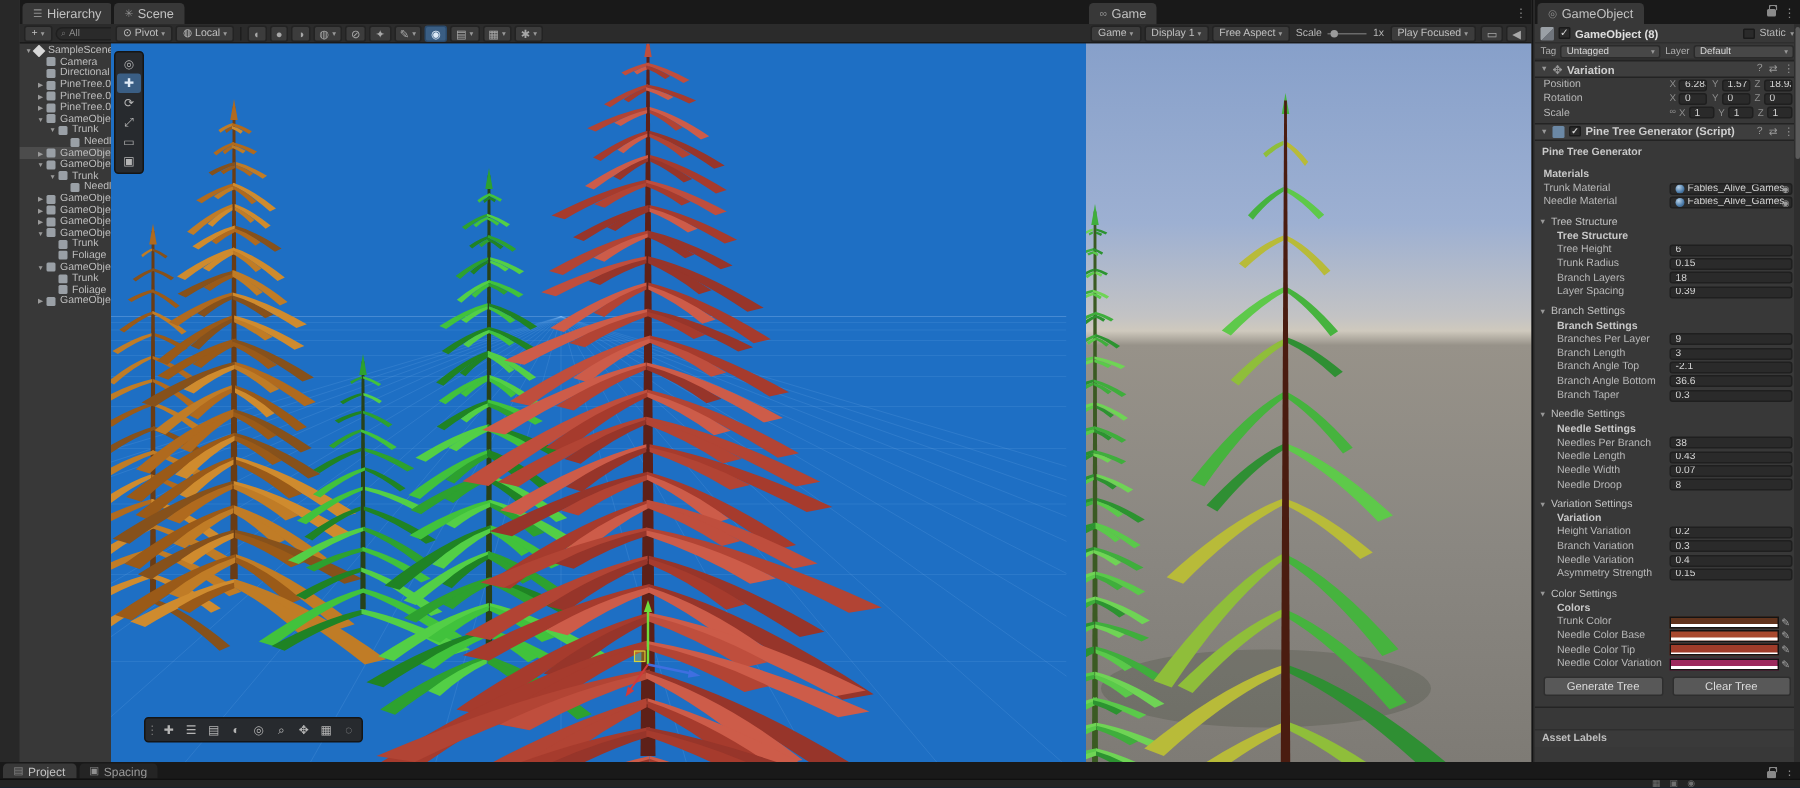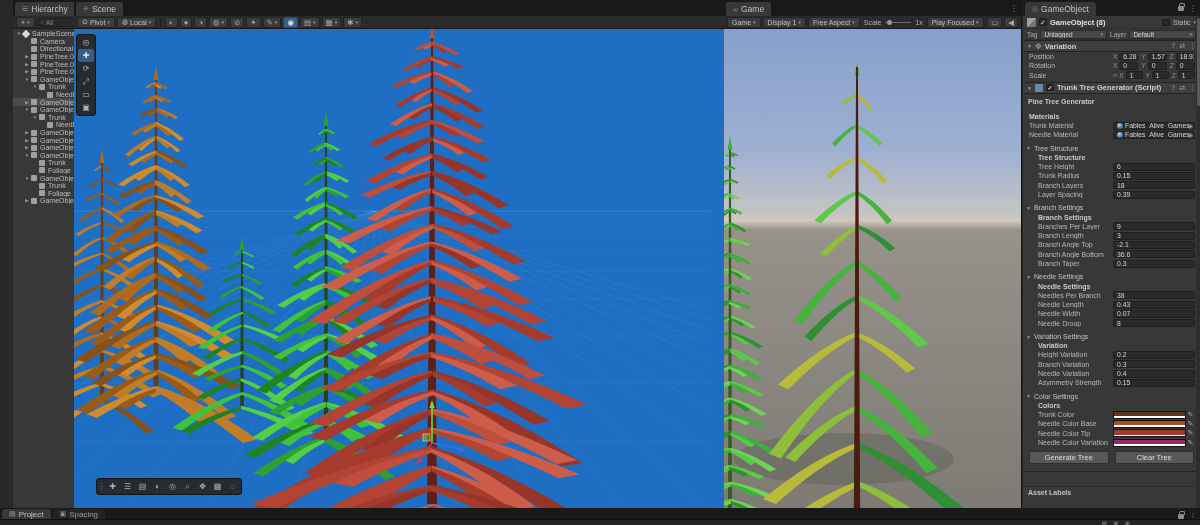--- a/index.html
+++ b/index.html
@@ -1030,21 +1030,21 @@
                 <span class="axlabel">Z</span>
                 <span class="ifield">1</span>
               </span>
             </span>
           </div>
         </div>
       <div class="chead" style="margin-top:2px;">
         <span class="fold">▼</span>
         <span class="scripticon"></span>
         <span class="checkbox" style="width:7px;height:7px;line-height:6px;font-size:6px;">✓</span>
-        <span style="overflow:hidden;">Trunk Tree Generator (Script)</span>
+        <span style="overflow:hidden;">Pine Tree Generator (Script)</span>
         <span class="hicons">
           <span>?</span>
           <span>⇄</span>
           <span>⋮</span>
         </span>
       </div>
       <div class="subtitlerow" style="font-weight:bold;">Pine Tree Generator</div>
       <div class="boldrow" style="padding-left:6px;margin-top:5px;">Materials</div>
       <div id="material-rows">
           <div class="irow">

